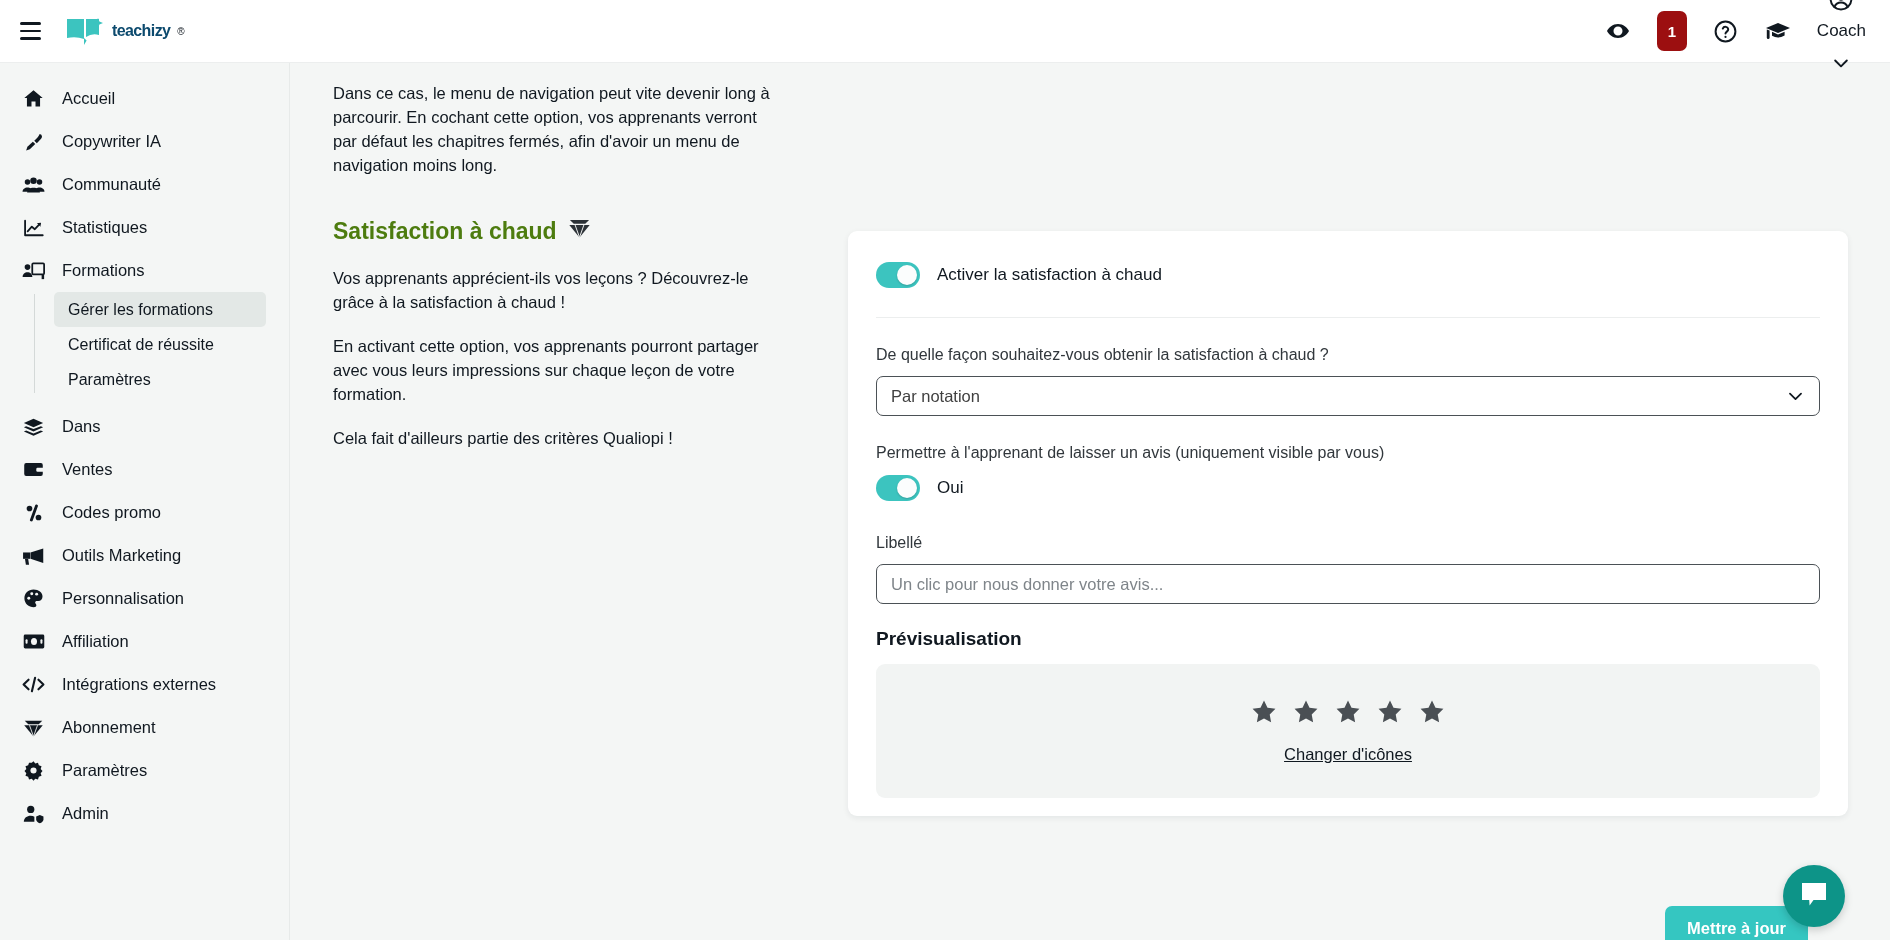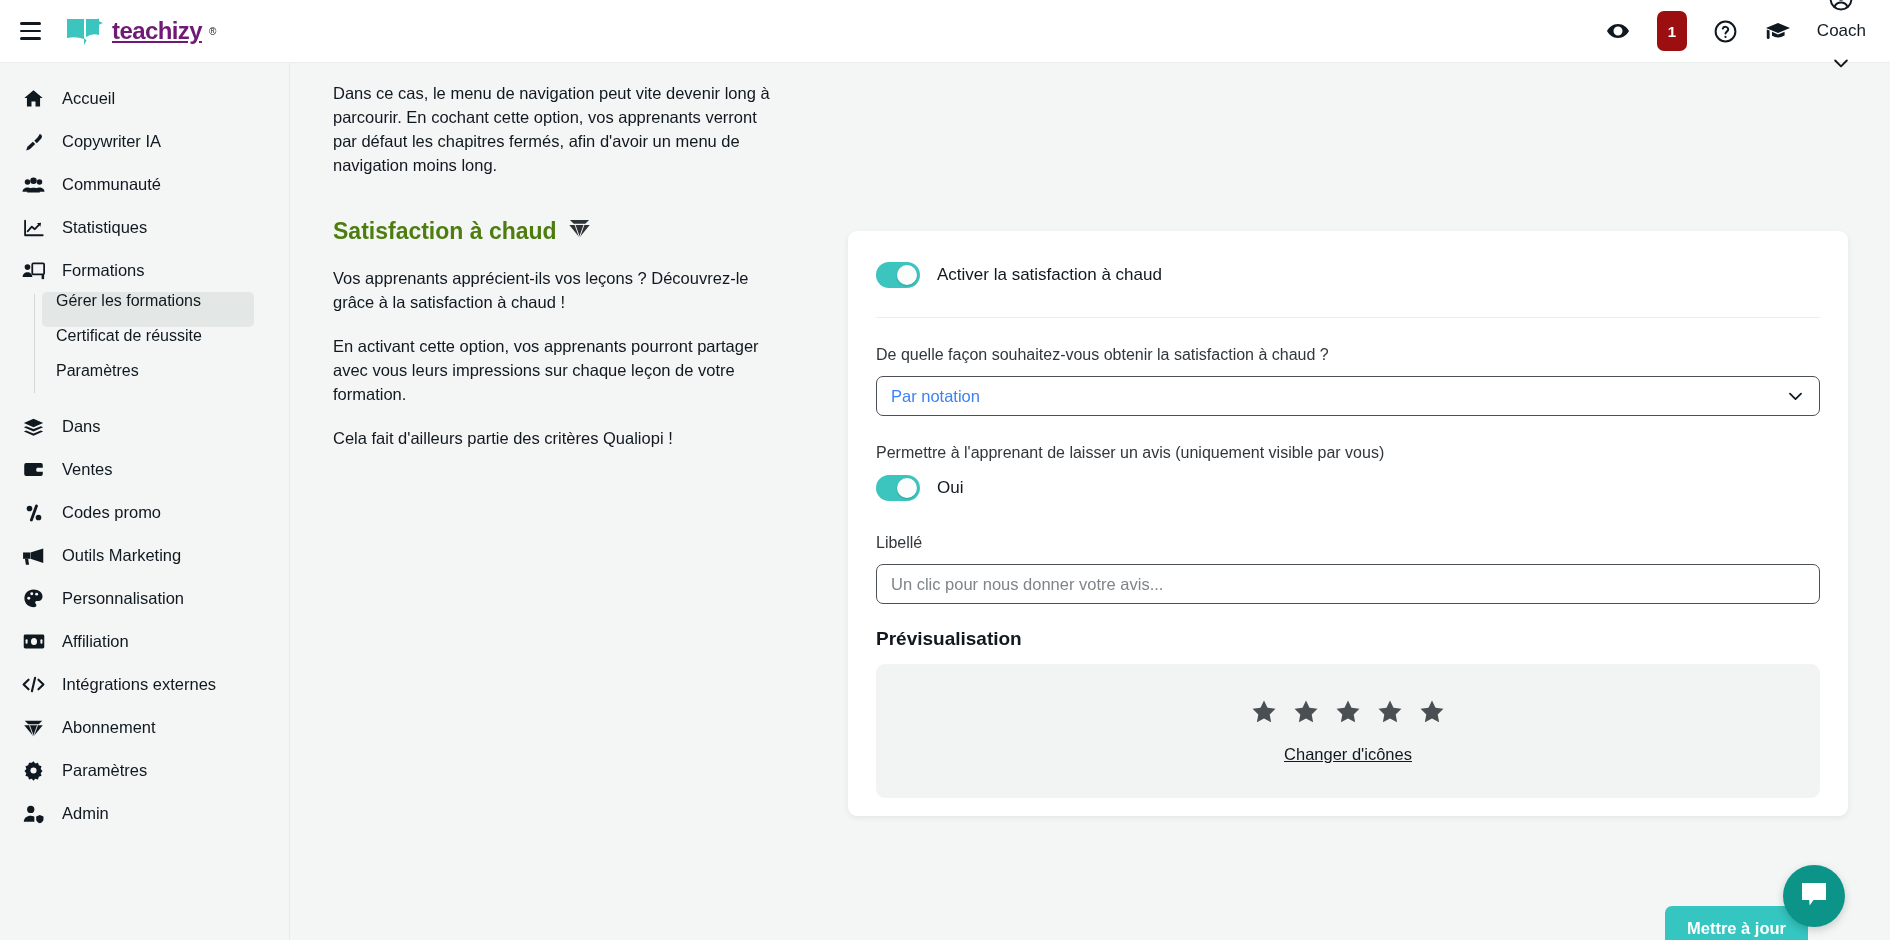--- a/index.html
+++ b/index.html
@@ -16,21 +16,21 @@
     position: absolute; top: 0; left: 0; width: 1890px; height: 63px;
     background: #ffffff; display: flex; align-items: center;
     border-bottom: 1px solid #eceeee; z-index: 40;
   }
   .hamburger { margin-left: 13px; width: 34px; height: 34px; display:flex; flex-direction:column;
     justify-content:center; align-items:center; gap:5px; cursor:pointer; }
   .hamburger span { display:block; width:21px; height:2.4px; background:#101820; border-radius:2px; }
 
   .brand { margin-left: 18px; display:flex; align-items:center; gap:7px; }
   .brand-mark { width: 40px; height: 30px; position: relative; }
-  .brand-name { font-size: 24px; font-weight: 700; color:#701a75; letter-spacing:-0.6px; font-family:"Liberation Sans", sans-serif;text-decoration:underline;}
+  .brand-name { font-size: 16px; font-weight: 700; color:#0c4a6e; letter-spacing:-0.6px; font-family:"Liberation Sans", sans-serif;}
   .brand-reg { font-size: 10px; color:#101820; vertical-align: super; }
 
   .top-right { margin-left:auto; display:flex; align-items:center; gap:26px; padding-right:24px; }
   .ticon { width:26px; height:26px; display:flex; align-items:center; justify-content:center; cursor:pointer; color:#101820; }
   .badge-red {
     width: 30px; height: 40px; background:#9c0f10; color:#fff; border-radius:7px;
     display:flex; align-items:center; justify-content:center; font-size:15px; font-weight:600; cursor:pointer;
   }
   .user-chip { display:flex; align-items:center; gap:9px; cursor:pointer;flex-direction:column; }
   .user-name { font-size:17px; color:#101820; }
@@ -44,21 +44,21 @@
   .nav-item {
     display:flex; align-items:center; gap:17px; height:43px; padding-left:22px;
     color:#101820; font-size:16.5px; cursor:pointer;
   }
   .nav-item .nico { width:23px; display:flex; align-items:center; justify-content:center; flex:0 0 23px; }
   .subnav { position:relative; margin-left:34px; padding-left:0; }
   .subnav::before {
     content:""; position:absolute; left:0; top:2px; bottom:4px; width:1px; background:#d4d9d8;
   }
   .subitem {
-    margin-left:8px; height:35px; display:flex; align-items:flex-start; padding-left:14px;
+    margin-left:20px; height:35px; display:flex; align-items:center; padding-left:14px;
     font-size:16px; color:#101820; cursor:pointer; border-radius:5px; width:212px;
   }
   .subitem.active { background:#e3e8e6; }
 
   
   .main {
     position:absolute; top:63px; left:290px; width:1600px; height:877px;
     background:#f4f6f5; overflow:hidden;
   }
   .left-col {
@@ -85,21 +85,21 @@
   .toggle .knob {
     position:absolute; top:2.6px; right:2.6px; width:20.5px; height:20.5px; border-radius:50%;
     background:#fbfdfd; box-shadow:0 1px 2px rgba(0,0,0,.18);
   }
   .toggle-label { font-size:17px; color:#101820; }
   .divider { height:1px; background:#eceeee; margin:24px 0 0 0; }
 
   .field-label { font-size:16px; color:#31373c; margin-top:28px; margin-bottom:12px; }
   .select-box {
     height:40px; border:1.4px solid #4b5156; border-radius:7px; display:flex; align-items:center;
-    padding:0 14px; font-size:16.5px; color:#3b82f6; background:#fff; cursor:pointer; position:relative;
+    padding:0 14px; font-size:16.5px; color:#404040; background:#fff; cursor:pointer; position:relative;
   }
   .select-box .chev { position:absolute; right:14px; top:50%; transform:translateY(-50%); display:flex; }
   .text-input {
     height:40px; border:1.4px solid #4b5156; border-radius:7px; display:flex; align-items:center;
     padding:0 14px; font-size:16.5px; color:#7f858a; background:#fff; cursor:text;
   }
   .preview-title { font-size:19px; font-weight:700; color:#101820; margin-top:24px; margin-bottom:14px; }
   .preview-box {
     background:#f2f4f3; border-radius:9px; height:134px; display:flex; flex-direction:column;
     align-items:center; justify-content:center; gap:15px;

